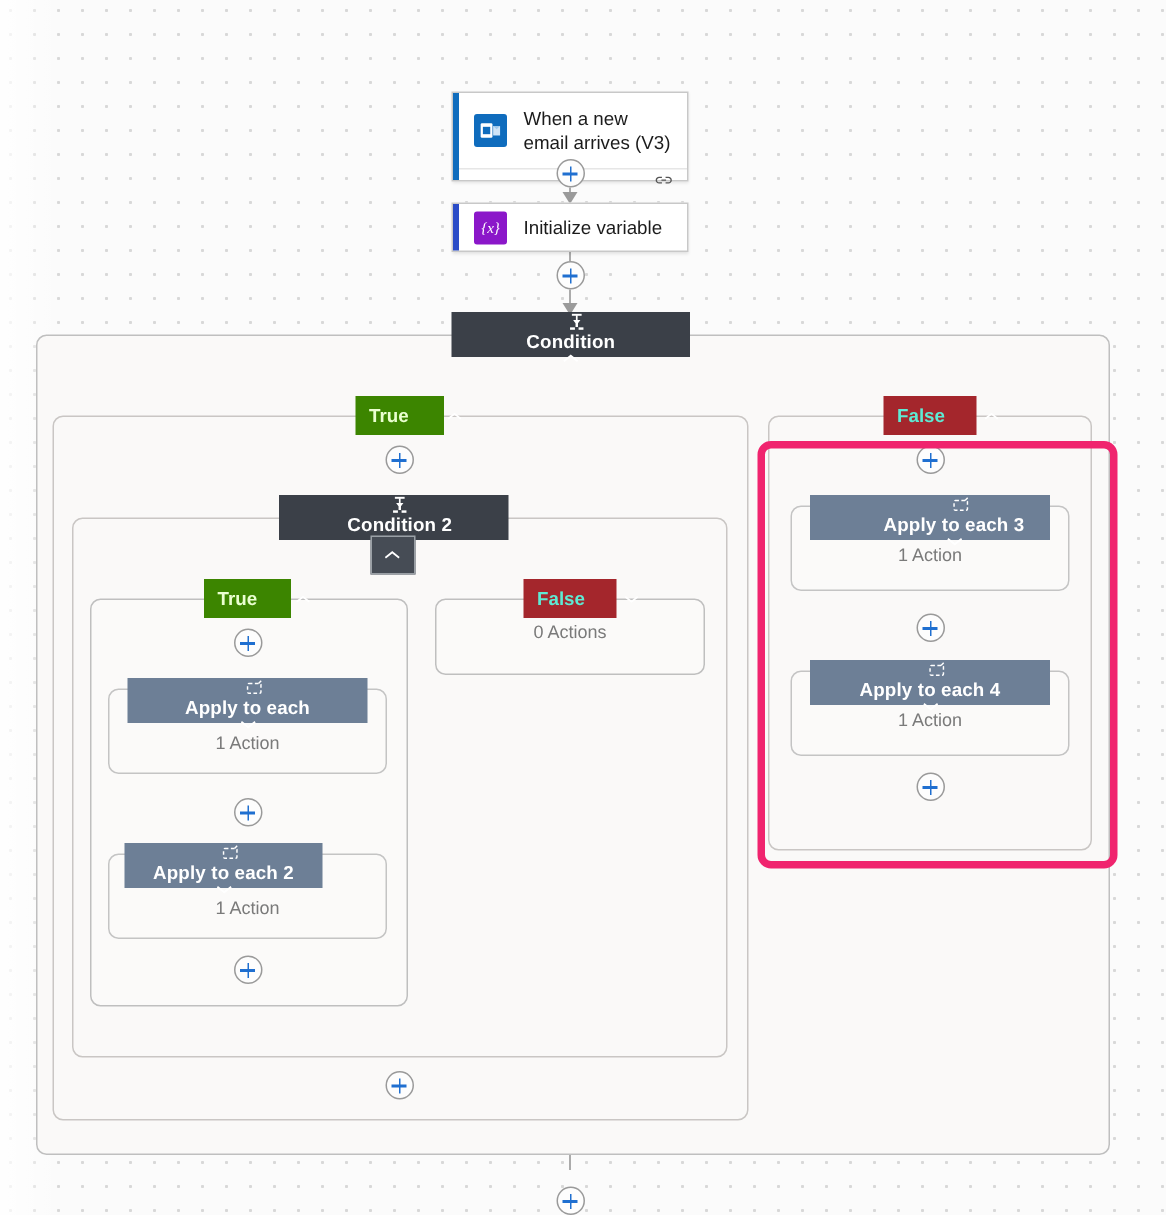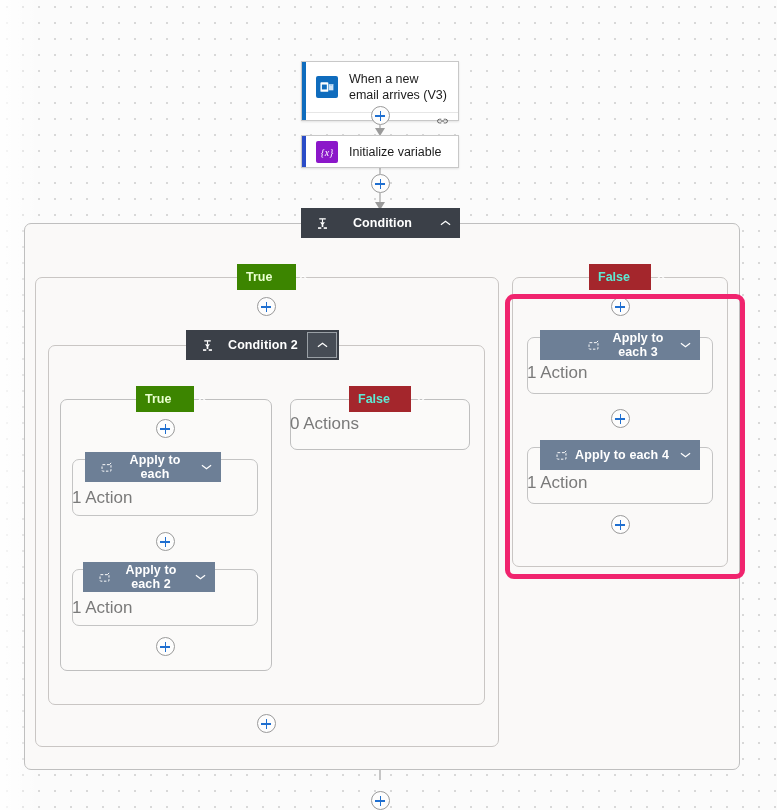--- a/index.html
+++ b/index.html
@@ -34,21 +34,21 @@
   .card .accent{position:absolute;left:0;top:0;bottom:0;width:4px;}
   .card-main{display:flex;align-items:center;padding:9px 10px 9px 14px;gap:11px;flex:1;}
   .card-title{font-size:12.5px;line-height:16px;color:#1b1b1b;font-weight:400;}
   .card-foot{border-top:1px solid #e6e6e6;height:22px;display:flex;align-items:center;justify-content:flex-end;padding-right:9px;}
 
   .sq-icon{width:22px;height:22px;border-radius:2px;display:flex;align-items:center;justify-content:center;flex:0 0 auto;}
 
   
   .hdr{
     display:flex;align-items:center;height:30px;box-sizing:border-box;
-    color:#fff;font-size:12.5px;font-weight:700;
+    color:#fff;font-size:12.5px;font-weight:700;flex-direction:column;
   }
   .hdr.dark{background:#3b4048;}
   .hdr .h-ico{width:26px;display:flex;align-items:center;justify-content:center;flex:0 0 auto;margin-left:8px;}
   .hdr .h-txt{flex:1;text-align:center;letter-spacing:.1px;}
   .hdr .h-chev{width:30px;display:flex;align-items:center;justify-content:center;flex:0 0 auto;}
   .hdr .h-chev.boxed{border:1px solid #9aa0a6;background:#464c55;height:26px;box-sizing:border-box;margin-right:2px;}
 
   
   .hdr.slate{background:#6d7f96;}
 
@@ -66,21 +66,21 @@
   
   .scope{
     position:absolute;box-sizing:border-box;
     border:1px solid #bfbfbf;border-radius:7px;background:#faf9f8;
   }
   .scope.soft{border-color:#c9c6c4;}
   .scope.inner{background:#fbfaf9;}
 
   
   .loopbox{position:absolute;box-sizing:border-box;border:1px solid #c4c4c4;border-radius:7px;background:#fbfaf9;}
-  .loopcount{position:absolute;width:100%;font-size:17px;color:#7a7a7a;}
+  .loopcount{position:absolute;width:100%;text-align:center;font-size:12px;color:#7a7a7a;}
 
   
   .plus{
     position:absolute;width:19px;height:19px;border-radius:50%;
     background:#fdfdfd;border:1px solid #9a9a9a;box-sizing:border-box;
   }
   .plus:before,.plus:after{content:"";position:absolute;background:#1f6fd0;}
   .plus:before{left:3.5px;right:3.5px;top:8px;height:1.6px;}
   .plus:after{top:3.5px;bottom:3.5px;left:8px;width:1.6px;}
 
@@ -265,21 +265,21 @@
       <svg width="10" height="7" viewBox="0 0 12 8">
           <path d="M1 2l5 4 5-4" fill="none" stroke="#fff" stroke-width="1.3"></path>
         </svg>
     </span>
   </div>
   <div class="loopcount" style="left:290px;top:414px;width:180px;">0 Actions</div>
 
   <div class="plus" style="left:155.5px;top:419px;"></div>
 
   <div class="loopbox" style="left:72px;top:459px;width:186px;height:57px;"></div>
-  <div class="node hdr slate" style="left:85px;top:452px;width:136px;">
+  <div class="node hdr slate" style="left:85px;top:452px;width:160px;">
     <span class="h-ico">
       <svg width="13" height="13" viewBox="0 0 16 16">
         <rect x="2.5" y="4.5" width="11" height="8" rx="1" fill="none" stroke="#fff" stroke-width="1.2" stroke-dasharray="3 2"></rect>
         <path d="M11.5 4.5l2.2-2.2" stroke="#fff" stroke-width="1.2"></path>
       </svg>
     </span>
     <span class="h-txt">Apply to each</span>
     <span class="h-chev">
       <svg width="11" height="8" viewBox="0 0 12 8">
           <path d="M1 2l5 4 5-4" fill="none" stroke="#fff" stroke-width="1.3"></path>

